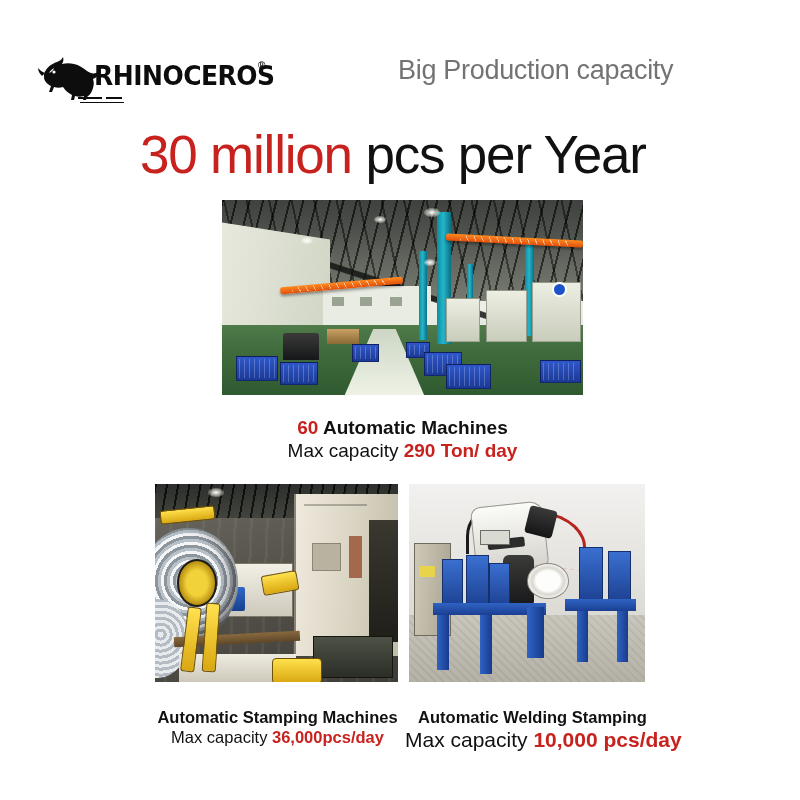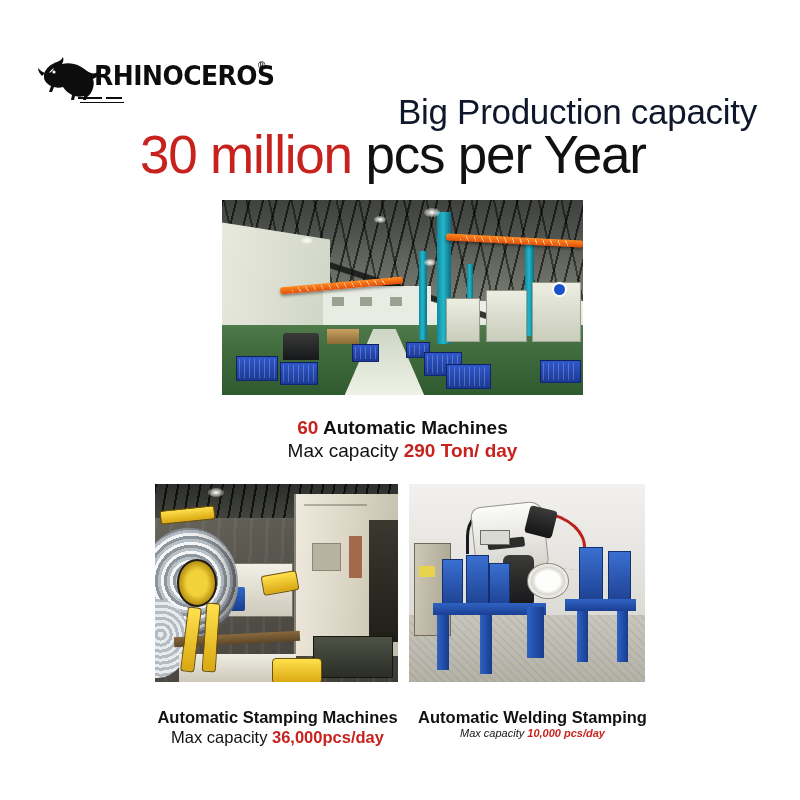--- a/index.html
+++ b/index.html
@@ -25,23 +25,22 @@
     font-size:10px;font-weight:700;color:#0d0d0d;
   }
   .logo-ground{position:absolute;left:42px;top:45px;width:62px;height:9px;}
   .logo-ground i{position:absolute;display:block;height:2px;background:#0d0d0d;}
   .logo-ground i:nth-child(1){left:0;top:0;width:24px;}
   .logo-ground i:nth-child(2){left:28px;top:0;width:16px;}
   .logo-ground i:nth-child(3){left:2px;top:5px;width:44px;height:1px;}
 
   .headline-small{
     position:absolute;left:398px;top:55px;width:372px;
-    font-size:35px;font-weight:400;color:#0f172a;letter-spacing:-0.3px;
+    font-size:27px;font-weight:400;color:#737373;letter-spacing:-0.3px;
     white-space:nowrap;
-    margin-top:37px;
   }
   .headline-big{
     position:absolute;left:140px;top:124px;width:540px;
     font-size:53px;font-weight:400;letter-spacing:-1.2px;
     white-space:nowrap;color:#111;
   }
   .headline-big .red{color:#c8221e;}
 
   
   .photo{position:absolute;overflow:hidden;background:#ddd;}
@@ -195,21 +194,21 @@
   .cap .l2{font-size:18px;font-weight:400;color:#111;white-space:nowrap;}
   .cap .red{color:#c8221e;font-weight:700;}
   #cap-injection{left:205px;top:416px;width:395px;}
   #cap-injection .l1{font-size:19px;}
   #cap-injection .l2{font-size:19px;}
   #cap-stamping{left:145px;top:707px;width:265px;}
   #cap-stamping .l1{font-size:16.5px;}
   #cap-stamping .l2{font-size:16.5px;}
   #cap-welding{left:405px;top:707px;width:255px;}
   #cap-welding .l1{font-size:16.5px;}
-  #cap-welding .l2{font-size:11px;font-style:italic;}
+  #cap-welding .l2{font-size:21px;}
 </style>
 </head>
 <body>
 
 <div class="page">
 
   <div class="logo">
     <svg class="logo-rhino" viewBox="0 0 66 48">
       <path fill="#0d0d0d" d="M8 22c2-6 7-10 13-12 3-1 5-3 6-5 1 3 0 5-1 7 4-1 8-1 12 0 5 1 9 4 13 7 3 2 6 3 9 2l4-2-2 4c-1 2-3 3-5 4 1 3 1 6 0 9-1 4-3 7-6 9l-1 3h-3l1-4c-3 1-6 1-9 0l-1 4h-3l1-5c-4-2-7-5-9-8-3 1-6 1-9 0l-2 5h-3l2-6c-4-2-7-5-7-9zM18 16c-2 1-4 3-5 5 2-1 4-2 5-5z"></path>
       <path fill="#0d0d0d" d="M6 24c-2-2-4-5-4-8 2 2 4 4 7 5z"></path>

